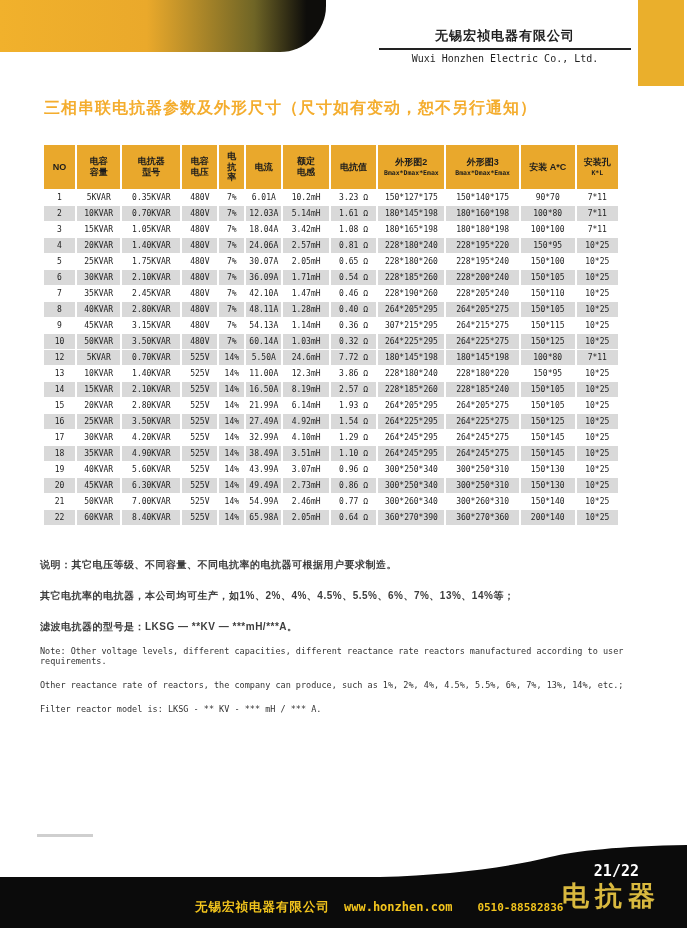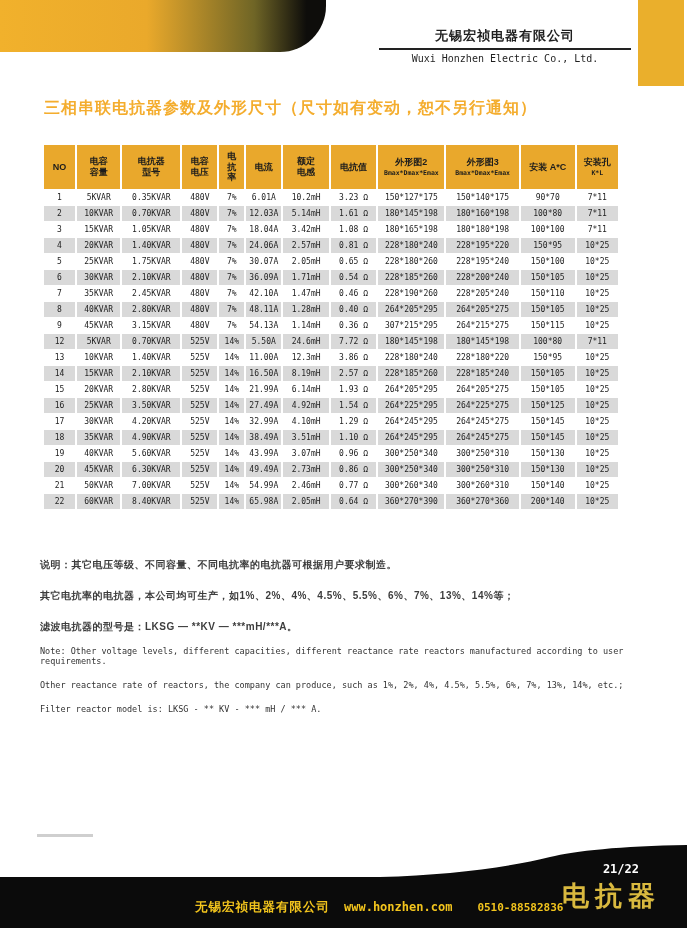--- a/index.html
+++ b/index.html
@@ -35,21 +35,21 @@
   
   .notes-cn { position:absolute; left:40px; top:558px; }
   .notes-cn p { margin:0 0 17px; font-size:10px; font-weight:bold; color:#3d3d3d; letter-spacing:0.5px; }
   .notes-en { position:absolute; left:40px; top:646px; }
   .notes-en p { margin:0 0 14px; font-family:"DejaVu Sans Mono", monospace; font-size:8.5px; color:#333; }
 
   
   .gray-dash { position:absolute; left:37px; top:834px; width:56px; height:3px; background:#cfcfcf; }
   .bottom-band { position:absolute; left:0; top:877px; width:687px; height:51px; background:#0b0b0b; }
   .bottom-curve { position:absolute; left:380px; top:845px; display:block; }
-  .page-num { position:absolute; right:48px; top:862px; color:#ffffff; font-weight:bold; font-size:12px;
+  .page-num { position:absolute; right:48px; top:862px; color:#ffffff; font-weight:bold; font-size:15px;
               font-family:"DejaVu Sans Mono", monospace; z-index:3; }
   .logo { position:absolute; right:26px; top:878px; font-size:27px; font-weight:bold; color:#D9B93F;
           letter-spacing:6px; z-index:3; }
   .footer-line { position:absolute; left:195px; top:899px; display:flex; gap:14px; align-items:baseline; z-index:3; }
   .f-cn  { font-size:12.5px; font-weight:bold; color:#F2C41D; letter-spacing:1px; }
   .f-web { font-family:"DejaVu Sans Mono", monospace; font-size:12px; font-weight:bold; color:#F2C41D; }
   .f-tel { font-family:"DejaVu Sans Mono", monospace; font-size:11px;  font-weight:bold; color:#F2C41D;padding-left:11px; }
 </style>
 </head>
 <body>
@@ -252,20 +252,34 @@
           <td>7%</td>
           <td>54.13A</td>
           <td>1.14mH</td>
           <td>0.36 Ω</td>
           <td>307*215*295</td>
           <td>264*215*275</td>
           <td>150*115</td>
           <td>10*25</td>
         </tr>
         <tr class="alt">
+          <td>10</td>
+          <td>50KVAR</td>
+          <td>3.50KVAR</td>
+          <td>480V</td>
+          <td>7%</td>
+          <td>60.14A</td>
+          <td>1.03mH</td>
+          <td>0.32 Ω</td>
+          <td>264*225*295</td>
+          <td>264*225*275</td>
+          <td>150*125</td>
+          <td>10*25</td>
+        </tr>
+        <tr class="alt">
           <td>12</td>
           <td>5KVAR</td>
           <td>0.70KVAR</td>
           <td>525V</td>
           <td>14%</td>
           <td>5.50A</td>
           <td>24.6mH</td>
           <td>7.72 Ω</td>
           <td>180*145*198</td>
           <td>180*145*198</td>

